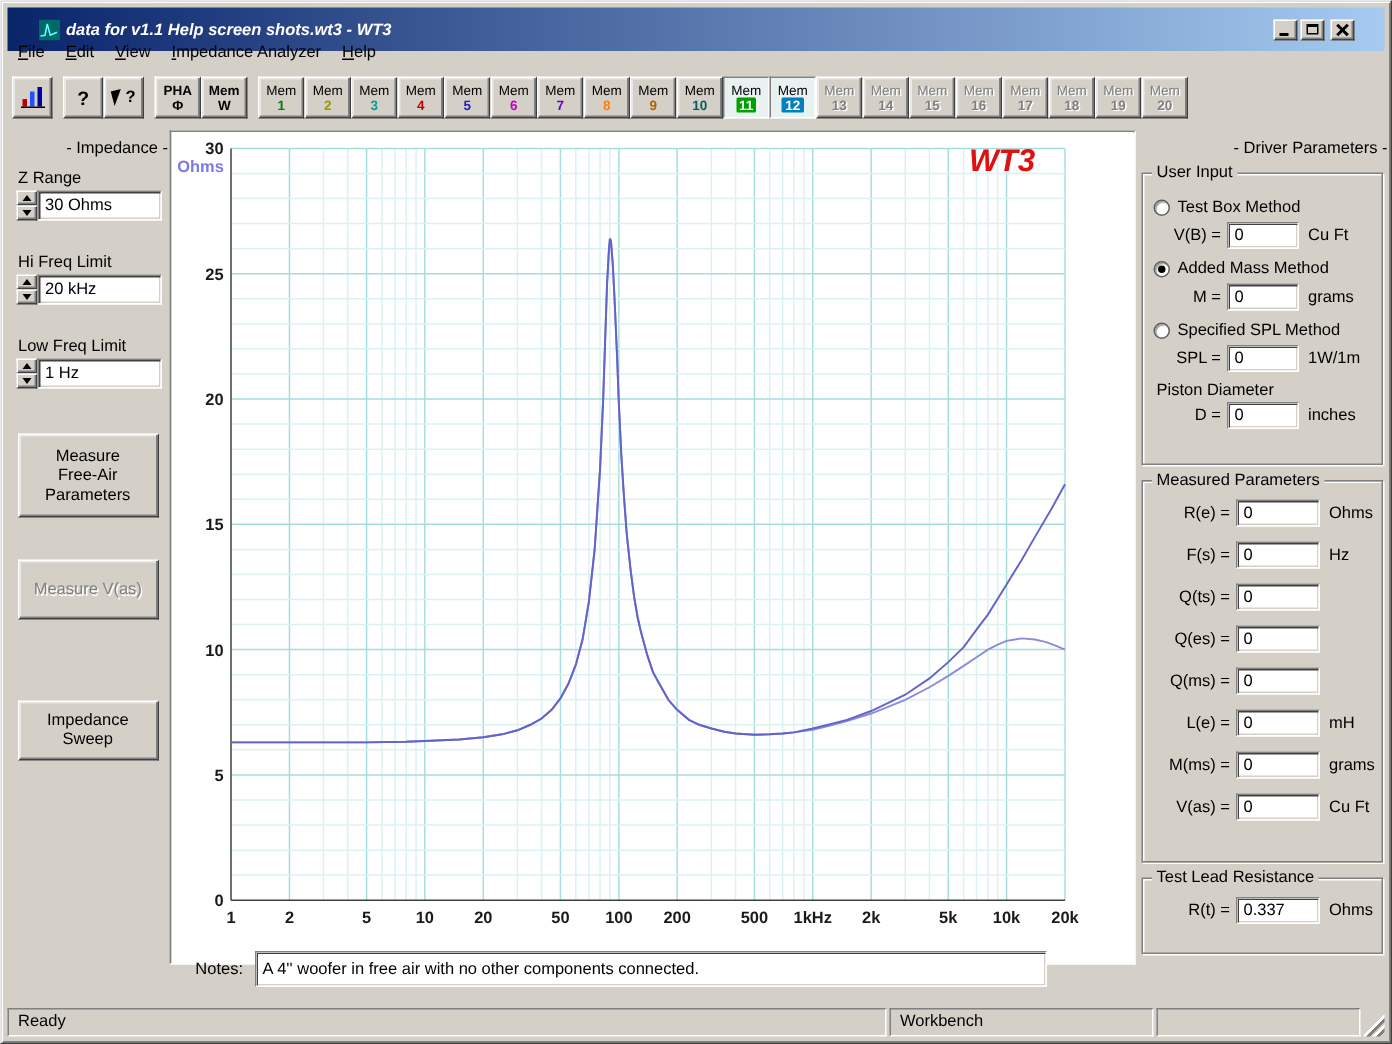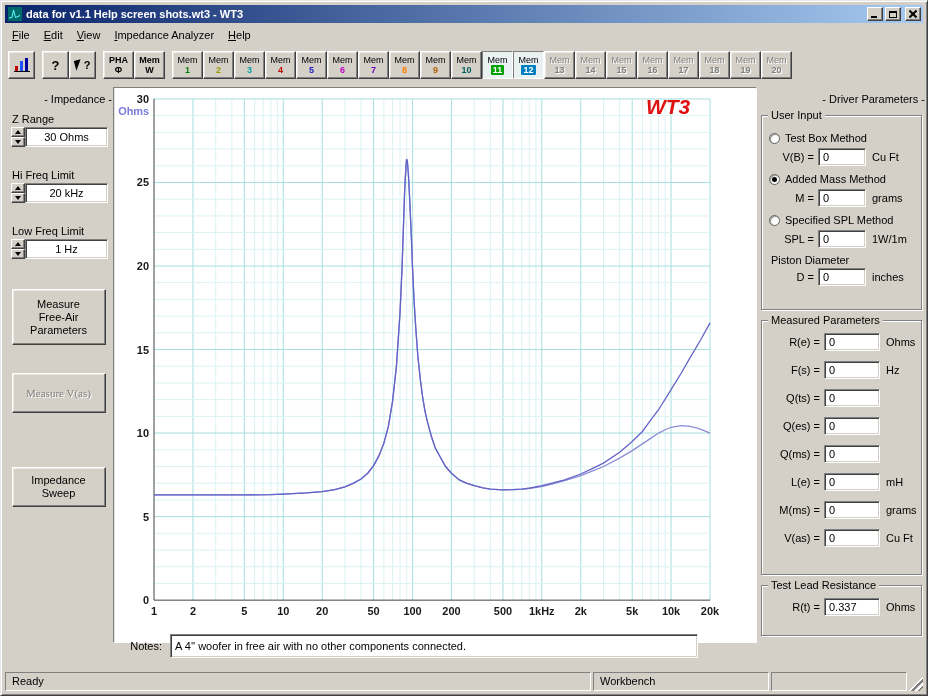--- a/index.html
+++ b/index.html
@@ -8,23 +8,23 @@
 
   .window {
     position:relative; width:928px; height:696px; background:#d4d0c8;
     border:1px solid; border-color:#e8e8e8 #404040 #404040 #e8e8e8;
     box-shadow: inset 1px 1px 0 #fff, inset -1px -1px 0 #808080;
     overflow:hidden;
   }
 
   
   .titlebar {
-    position:absolute; left:4px; top:4px; right:4px; height:18px;
+    position:absolute; left:4px; top:4px; right:4px; height:29px;
     background:linear-gradient(90deg,#0a246a,#a6caf0);
-    display:flex; align-items:center; padding:0 2px;
+    display:flex; align-items:center; padding:0 20px;font-style:italic;
   }
   .app-icon { width:14px; height:14px; margin-left:1px; flex:none; display:block; }
   .title-text { color:#fff; font-weight:bold; margin-left:4px; flex:1; white-space:nowrap; overflow:hidden; }
   .win-btn {
     width:16px; height:14px; background:#d4d0c8; margin-left:2px; flex:none;
     border:1px solid; border-color:#fff #404040 #404040 #fff;
     box-shadow: inset -1px -1px 0 #808080;
     display:flex; align-items:center; justify-content:center; position:relative; cursor:default;
   }
   .win-btn.close { margin-left:4px; }
@@ -60,21 +60,21 @@
   .arrow-glyph { width:0; height:0; border-top:10px solid #000; border-right:7px solid transparent; transform:rotate(-15deg); display:block; }
   .tbtn .l1,.tbtn .l2 { display:block; }
   .tbtn.disabled .l1,.tbtn.disabled .l2 { color:#808080; text-shadow:1px 1px 0 #fff; }
   .tbtn.pressed .l2 i { font-style:normal; color:#fff; padding:0 2px; border-radius:1px; }
   .mem-strip { display:inline-flex; }
 
   
   .left-panel { position:absolute; left:4px; top:86px; width:107px; height:558px; }
   .section-title { text-align:right; margin-top:6px; white-space:nowrap; }
   .lp-label { margin:10px 0 2px 7px; }
-  .spin-row { display:flex; margin:0 4px 0 6px; height:32px;text-align:center; }
+  .spin-row { display:flex; margin:0 4px 0 6px; height:32px; }
   .spin-col { width:14px; display:flex; flex-direction:column; flex:none; }
   .spin-btn {
     width:14px; height:10px; background:#d4d0c8; border:1px solid; padding:0;
     border-color:#fff #404040 #404040 #fff; box-shadow: inset -1px -1px 0 #808080;
     display:flex; align-items:center; justify-content:center;
   }
   .tri-up { width:0; height:0; border-left:3px solid transparent; border-right:3px solid transparent; border-bottom:4px solid #000; display:block; }
   .tri-down { width:0; height:0; border-left:3px solid transparent; border-right:3px solid transparent; border-top:4px solid #000; display:block; }
   .field {
     background:#fff; border:1px solid; border-color:#808080 #fff #fff #808080;
@@ -83,21 +83,21 @@
   }
   .lp-field { flex:1; height:20px; line-height:18px; }
   .panel-btn {
     display:flex; flex-direction:column; align-items:center; justify-content:center;
     width:94px; background:#d4d0c8; font-family:inherit; font-size:11px; line-height:13px;
     border:1px solid; border-color:#fff #404040 #404040 #fff;
     box-shadow: inset -1px -1px 0 #808080, inset 1px 1px 0 #ece9e4; cursor:default;
   }
   .panel-btn.disabled { color:#808080; text-shadow:1px 1px 0 #fff; }
   .btn-free-air { height:56px; margin:18px auto 0; }
-  .btn-vas { height:40px; margin:28px auto 0;font-family:Liberation Serif, serif; }
+  .btn-vas { height:40px; margin:28px auto 0; }
   .btn-sweep { height:40px; margin:54px auto 0; }
 
   
   .chart {
     position:absolute; left:112px; top:86px; background:#fff;
     border:1px solid; border-color:#808080 #fff #fff #808080;
     box-shadow: inset 1px 1px 0 #404040;
   }
   svg text { font-family:"Liberation Sans", sans-serif; }
 

